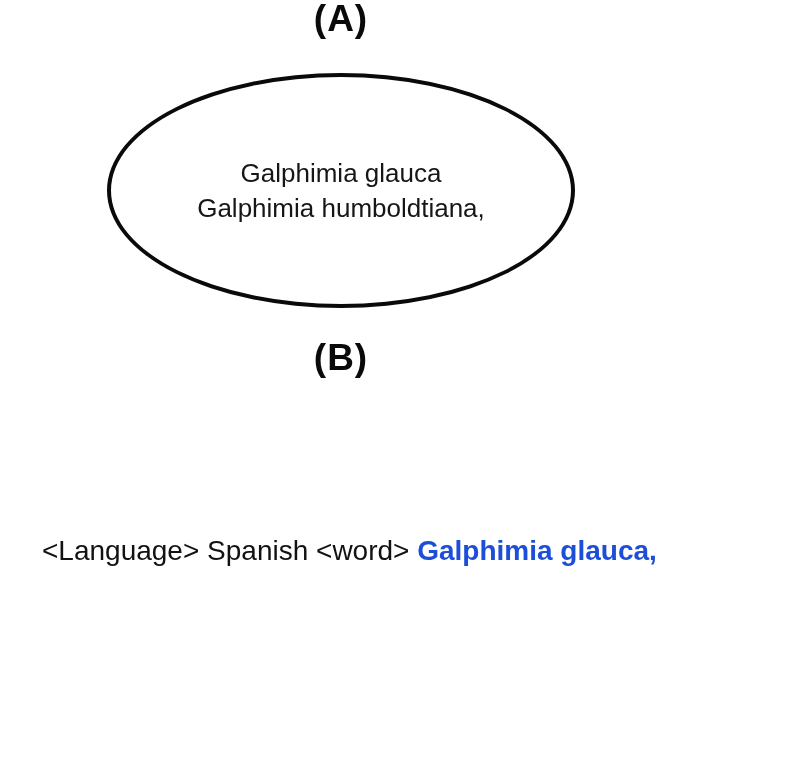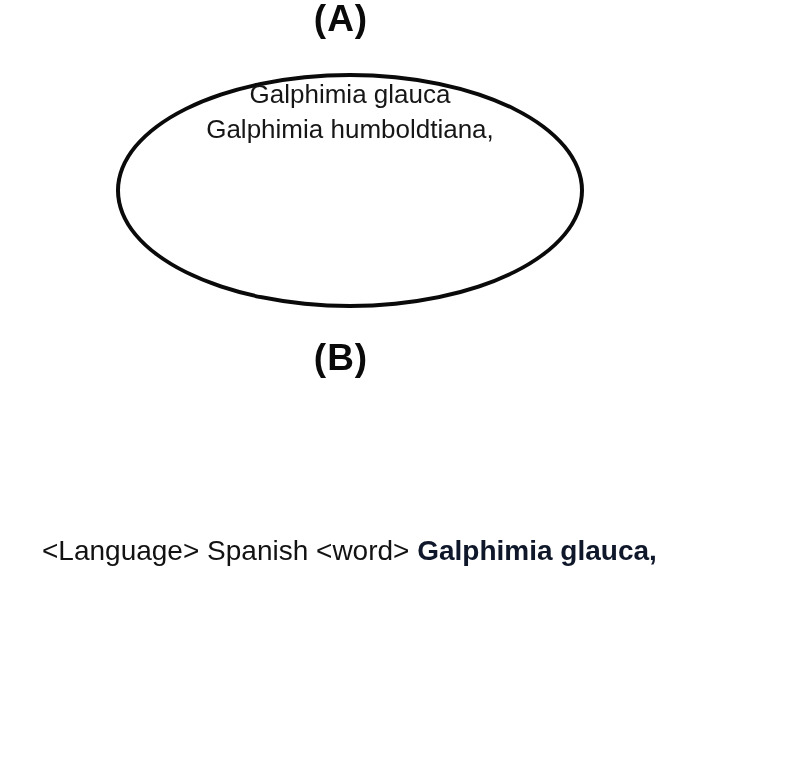--- a/index.html
+++ b/index.html
@@ -24,29 +24,29 @@
     font-size: 37px;
     line-height: 40px;
     font-weight: bold;
     letter-spacing: 1px;
     color: #0a0a0a;
   }
   .label-a { top: -1px; }
   .label-b { top: 338px; }
   .ellipse {
     position: absolute;
-    left: 116px;
+    left: 107px;
     top: 73px;
     width: 468px;
     height: 235px;
     box-sizing: border-box;
     border: 4px solid #0a0a0a;
     border-radius: 50%;
     display: flex;
-    align-items: flex-start;
+    align-items: center;
     justify-content: center;
     background: #ffffff;
   }
   .ellipse-text {
     text-align: center;
     font-size: 26px;
     line-height: 35px;
     color: #161616;
     white-space: nowrap;
   }
@@ -55,21 +55,21 @@
     left: 2px;
     top: 428px;
     width: 798px;
     font-size: 28px;
     line-height: 35px;
     color: #121212;
     white-space: pre;
   }
   .ln { white-space: pre; }
   .indent1 { padding-left: 40px; }
-  .b { font-weight: bold; color: #0f172a; }
+  .b { font-weight: bold; color: #1d4ed8; }
 </style>
 </head>
 <body>
 
 <div class="figure">
 
   <div class="panel-label label-a">(A)</div>
 
   <div class="ellipse">
     <div class="ellipse-text">

